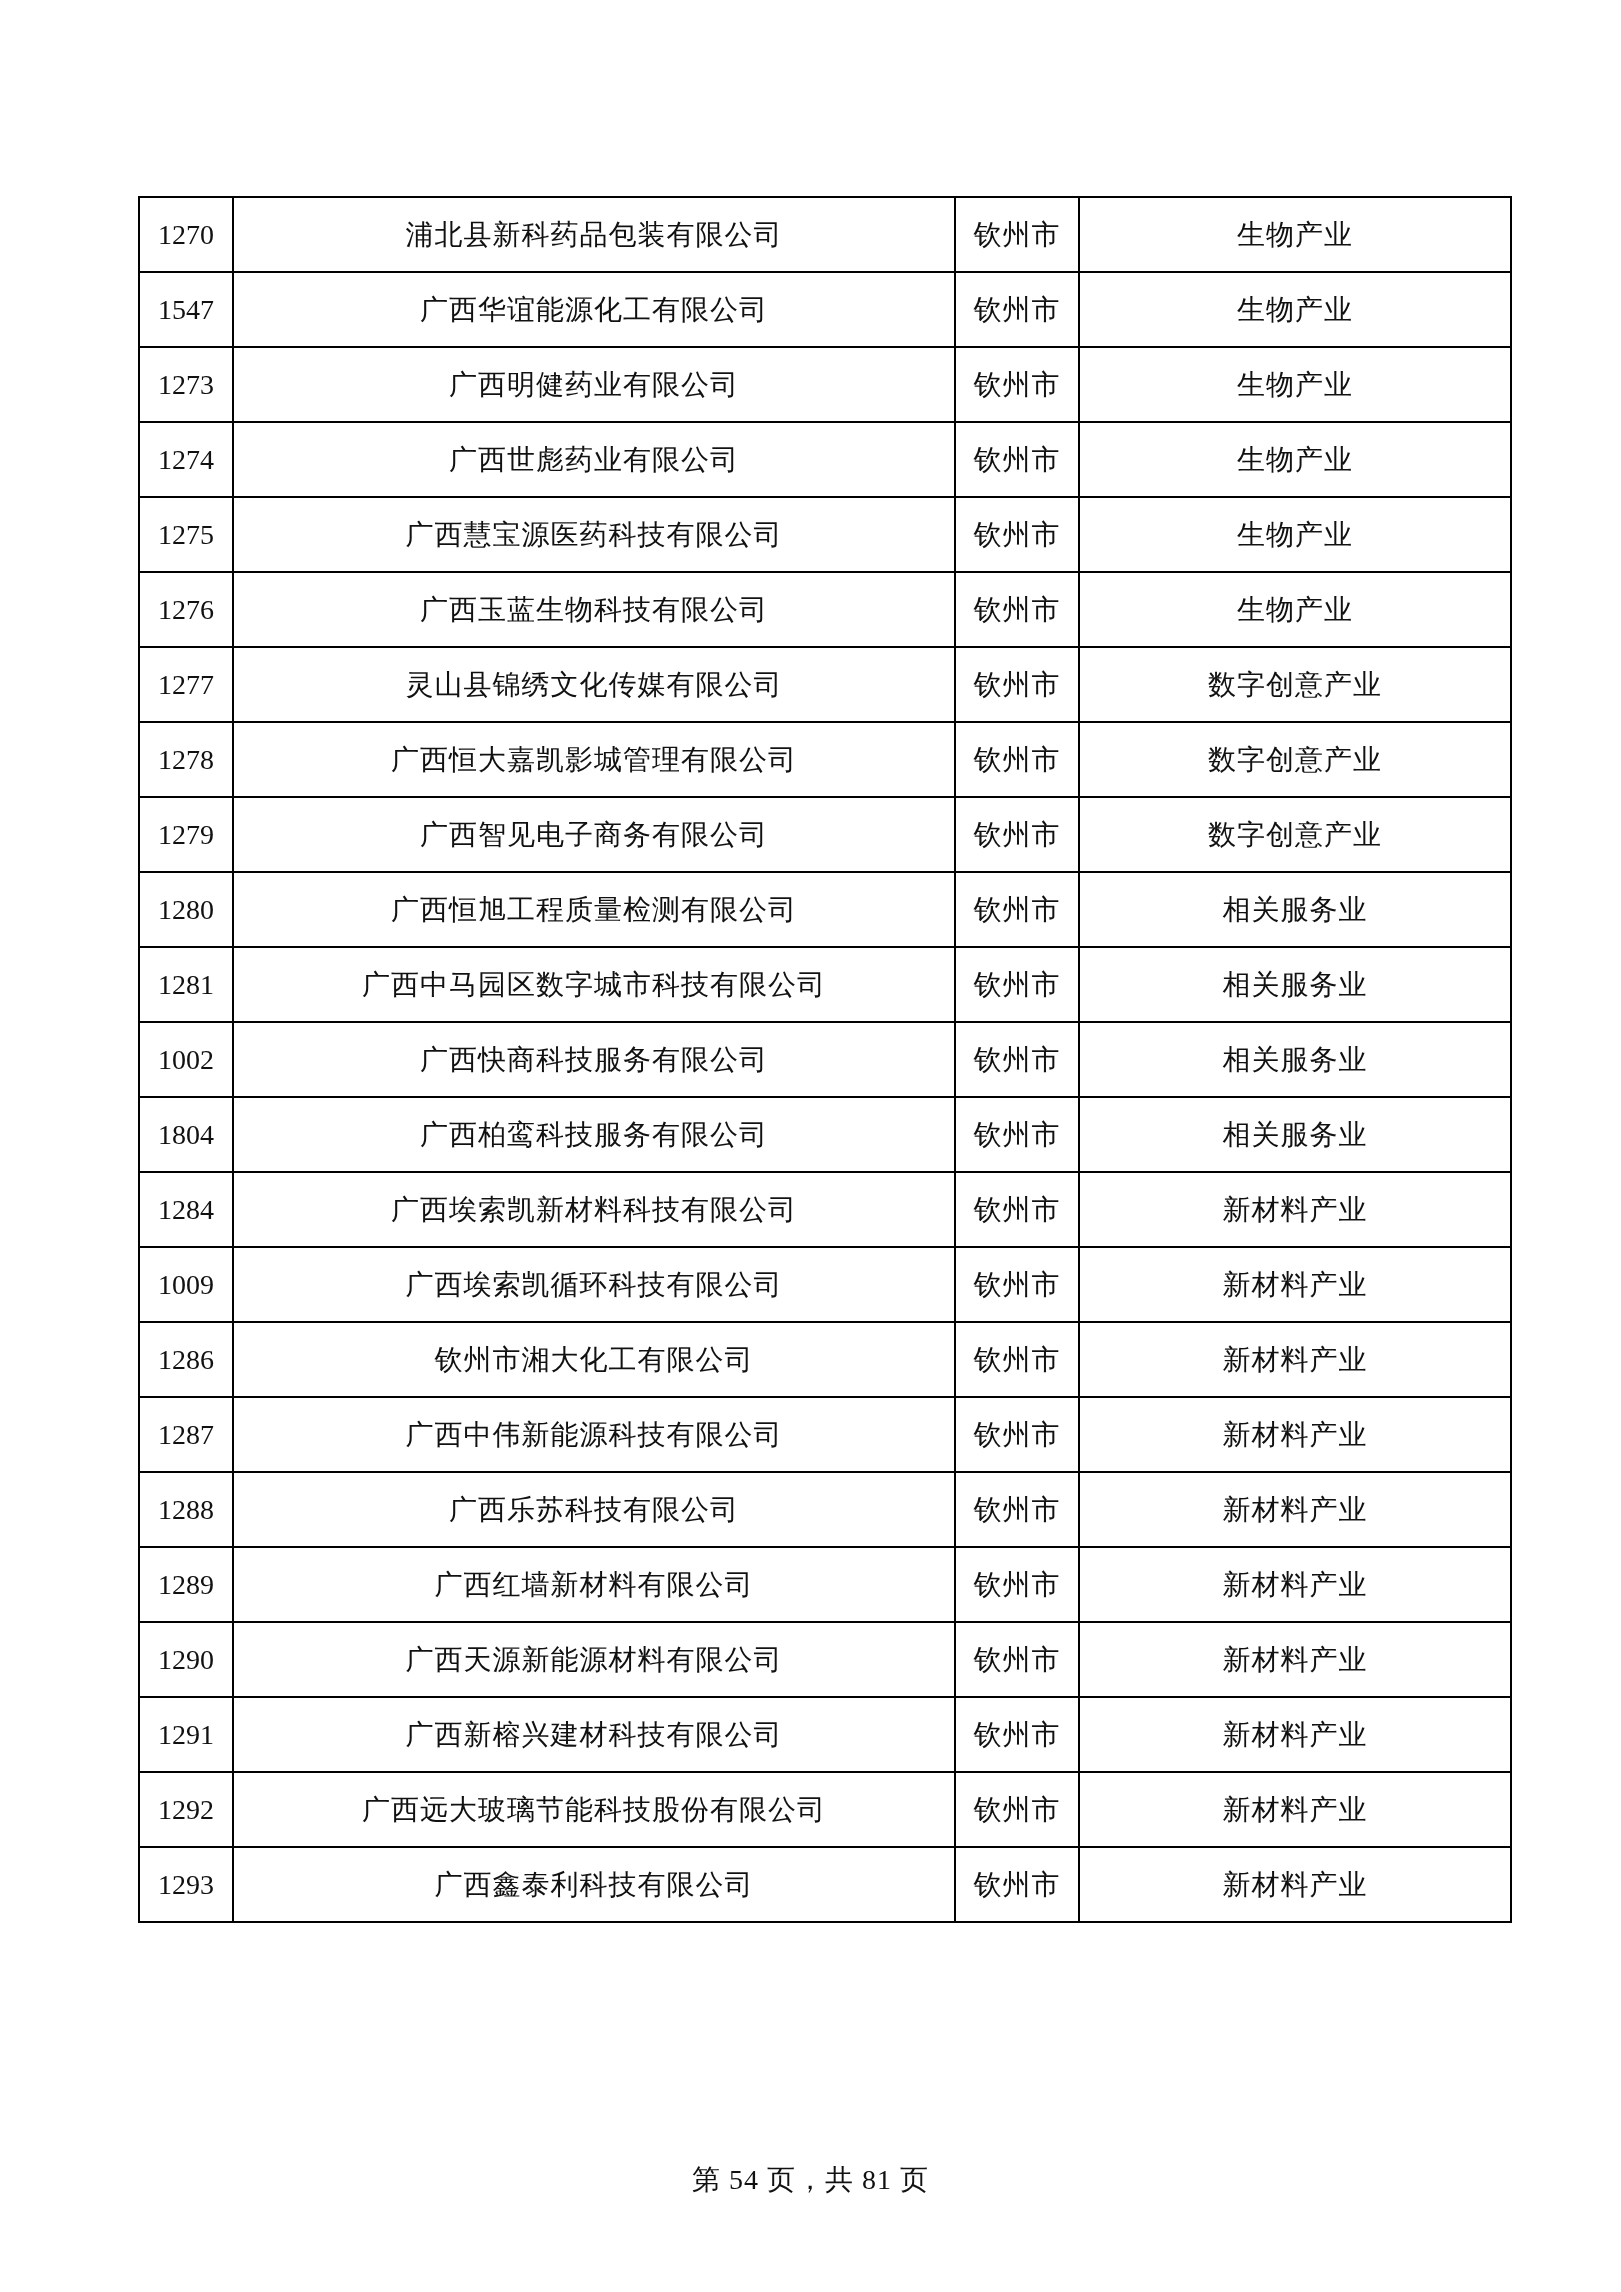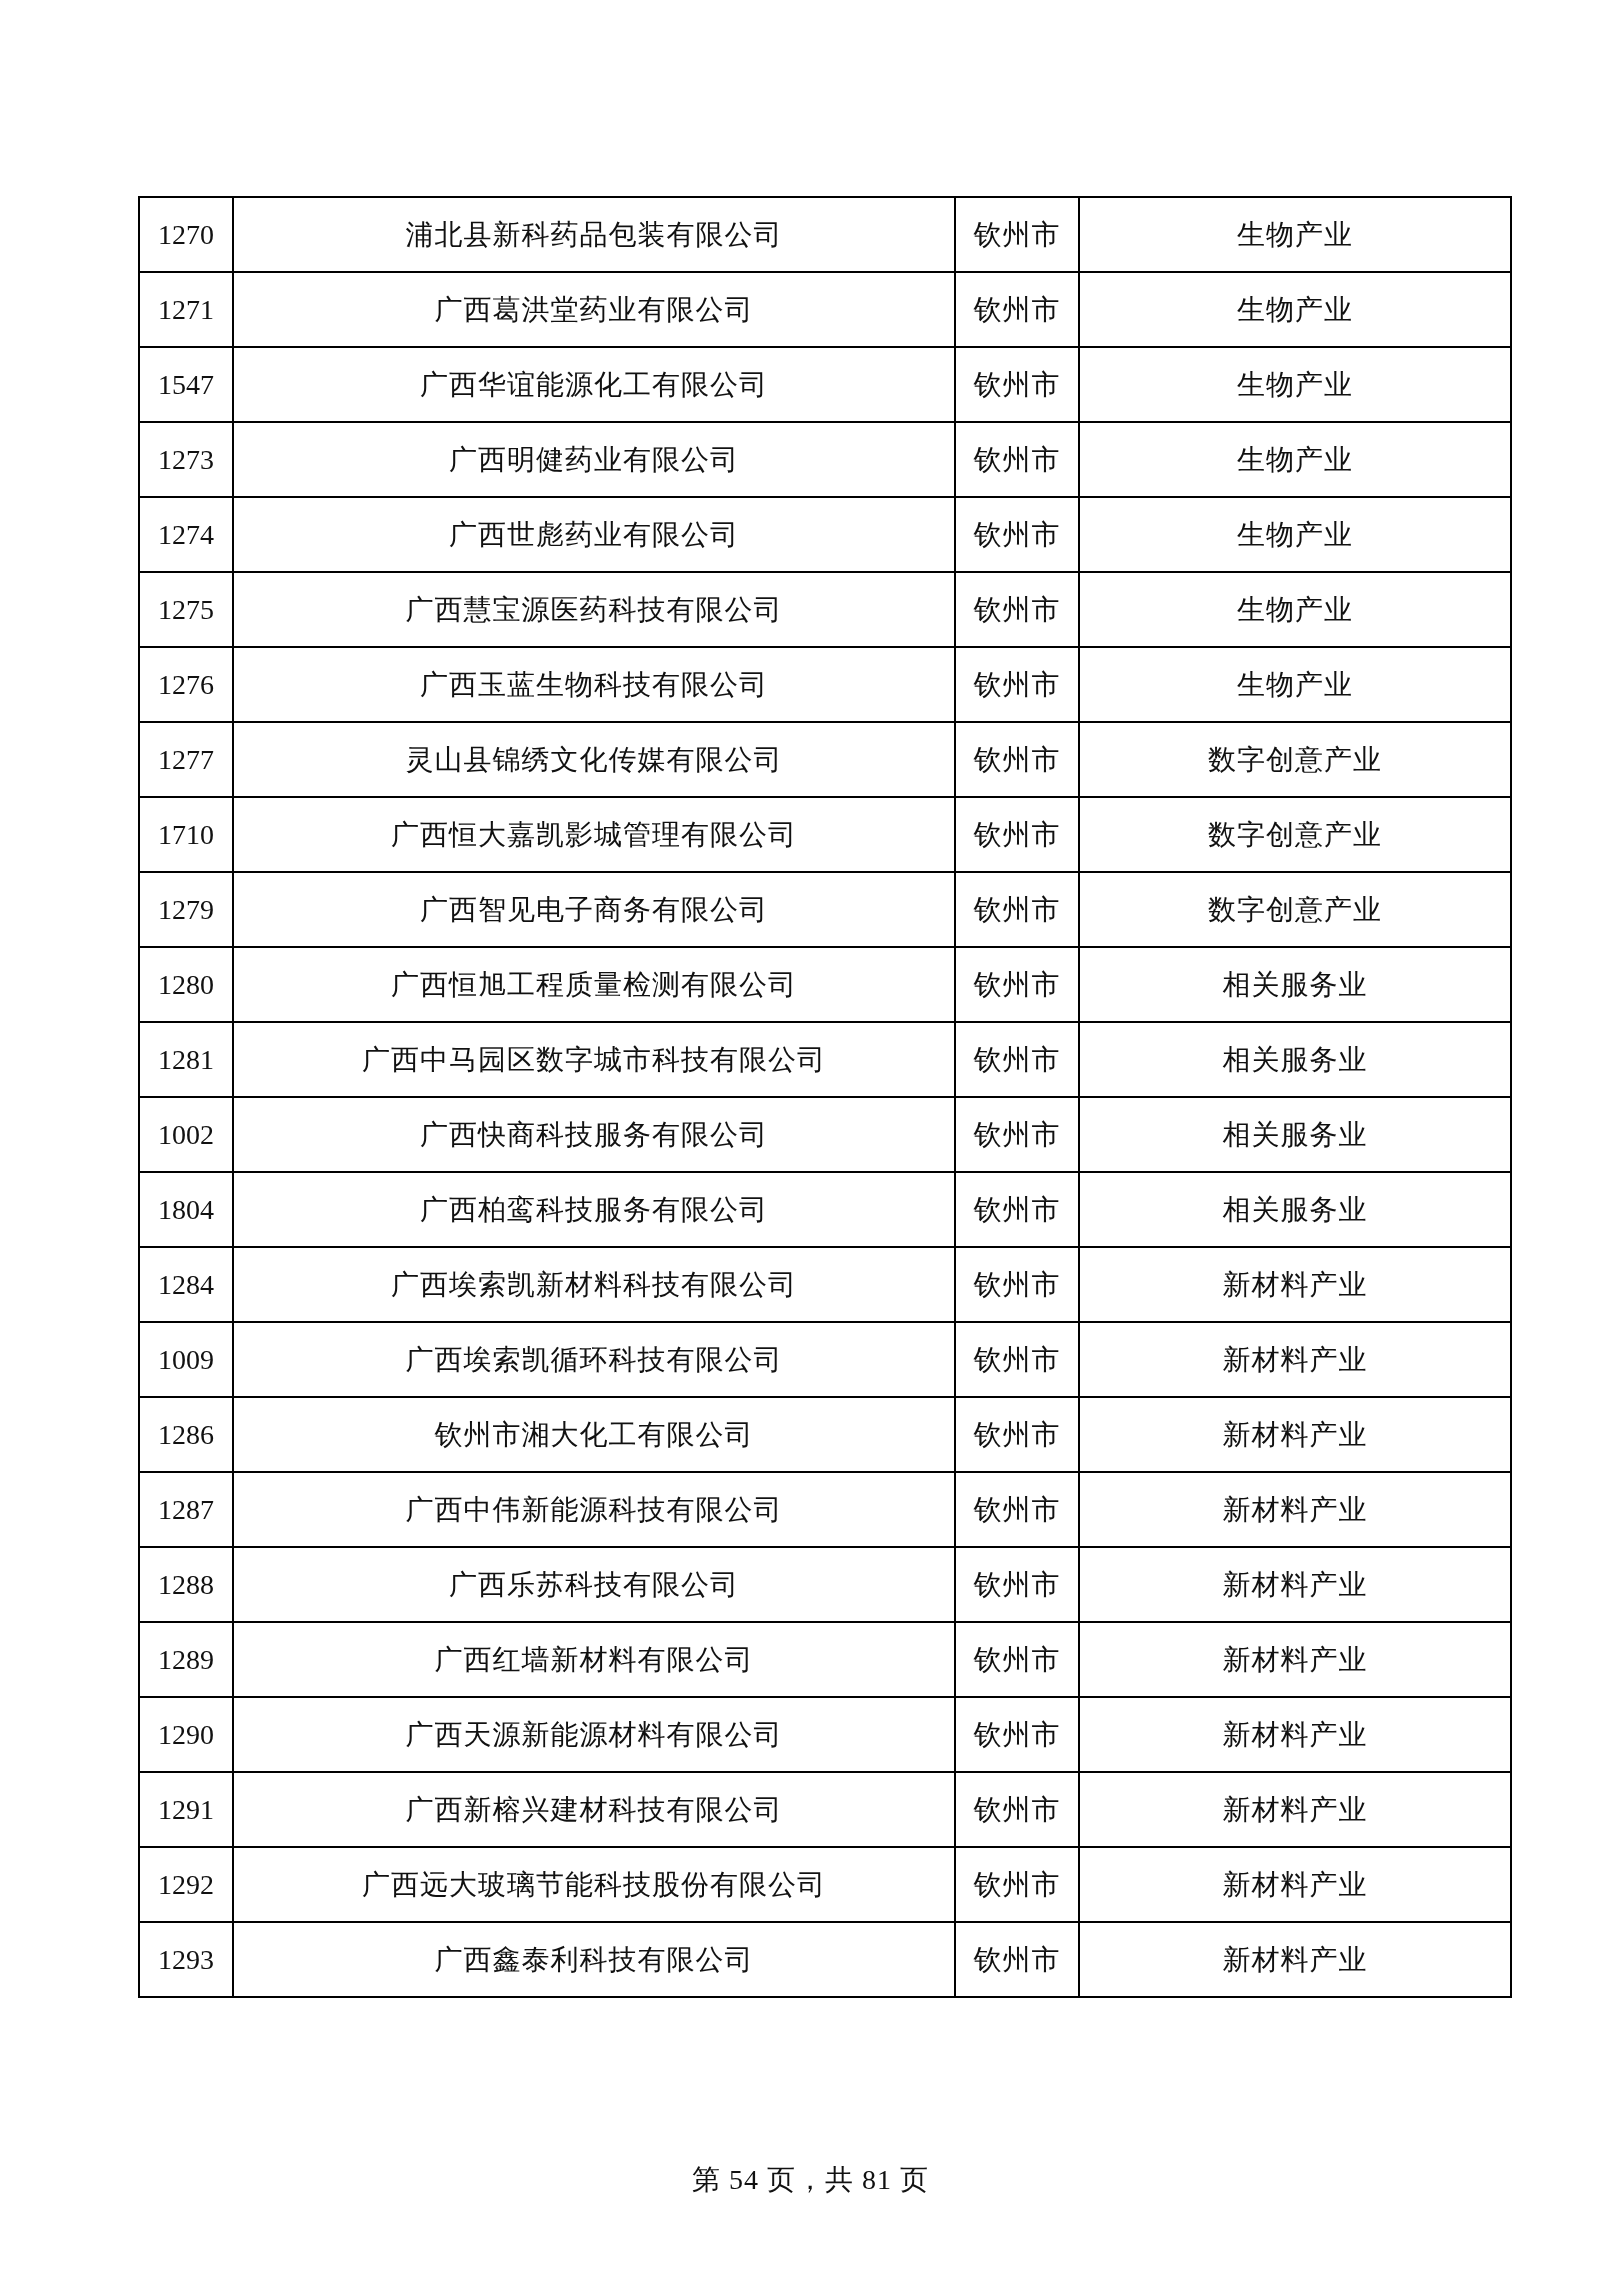--- a/index.html
+++ b/index.html
@@ -78,26 +78,20 @@
       <col class="c-cat">
     </colgroup>
     <tbody id="tbody">
       <tr>
           <td class="no">1270</td>
           <td class="name">浦北县新科药品包装有限公司</td>
           <td class="city">钦州市</td>
           <td class="cat">生物产业</td>
         </tr>
       <tr>
-          <td class="no">1271</td>
-          <td class="name">广西葛洪堂药业有限公司</td>
-          <td class="city">钦州市</td>
-          <td class="cat">生物产业</td>
-        </tr>
-      <tr>
           <td class="no">1547</td>
           <td class="name">广西华谊能源化工有限公司</td>
           <td class="city">钦州市</td>
           <td class="cat">生物产业</td>
         </tr>
       <tr>
           <td class="no">1273</td>
           <td class="name">广西明健药业有限公司</td>
           <td class="city">钦州市</td>
           <td class="cat">生物产业</td>
@@ -120,21 +114,21 @@
           <td class="city">钦州市</td>
           <td class="cat">生物产业</td>
         </tr>
       <tr>
           <td class="no">1277</td>
           <td class="name">灵山县锦绣文化传媒有限公司</td>
           <td class="city">钦州市</td>
           <td class="cat">数字创意产业</td>
         </tr>
       <tr>
-          <td class="no">1710</td>
+          <td class="no">1278</td>
           <td class="name">广西恒大嘉凯影城管理有限公司</td>
           <td class="city">钦州市</td>
           <td class="cat">数字创意产业</td>
         </tr>
       <tr>
           <td class="no">1279</td>
           <td class="name">广西智见电子商务有限公司</td>
           <td class="city">钦州市</td>
           <td class="cat">数字创意产业</td>
         </tr>

